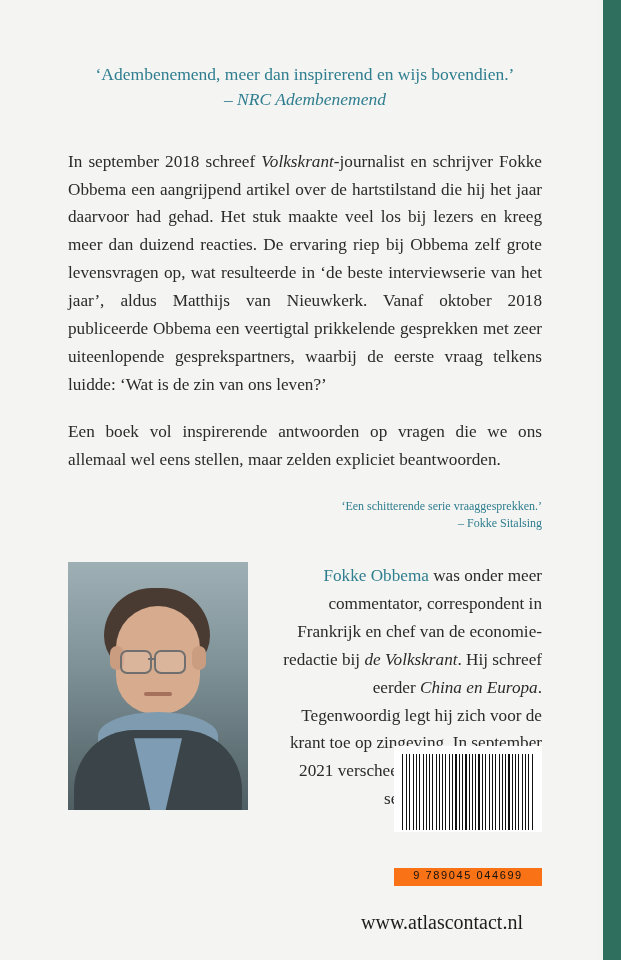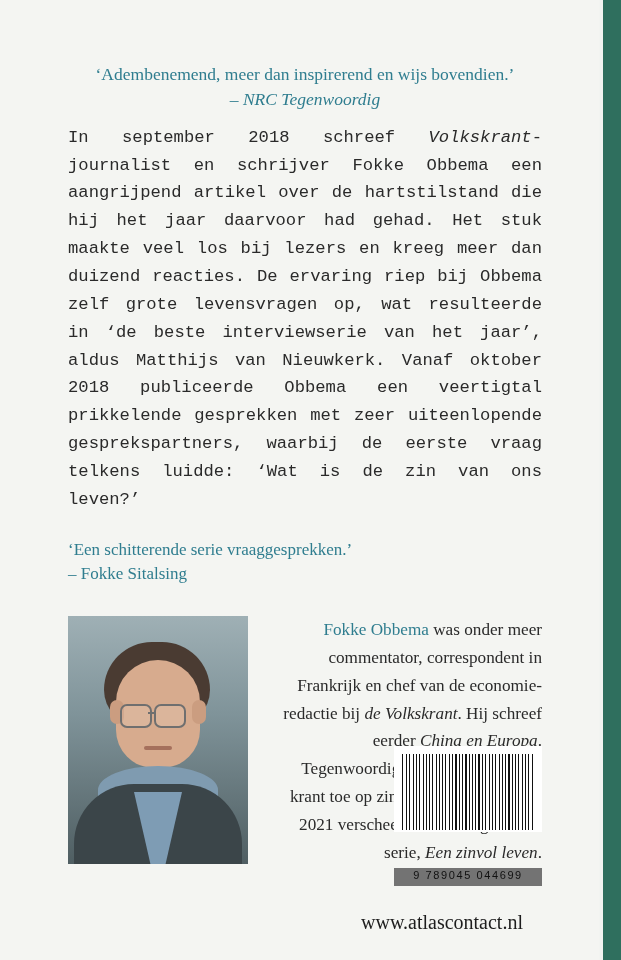--- a/index.html
+++ b/index.html
@@ -58,41 +58,41 @@
     color: #2f7d8f;
     font-family: "Liberation Serif", serif;
     font-size: 17.5px;
     line-height: 1.42;
     text-align: center;
   }
   .quote-top .src {
     font-style: italic;
   }
   .body-text {
-    margin-top: 12px;
+    margin-top: 36px;
     color: #2a2a2a;
-    font-family: Liberation Mono, monospace;
+    font-family: Liberation Serif, serif;
     font-size: 17.2px;
     line-height: 1.62;
     text-align: justify;
     text-justify: inter-word;
   }
   .body-text p {
     margin: 0 0 20px 0;
   }
   .body-text p:last-child { margin-bottom: 0; }
   .body-text i { font-style: italic; }
 
   .quote-bottom {
     margin-top: 24px;
     color: #2f7d8f;
     font-family: "Liberation Serif", serif;
-    font-size: 17px;
+    font-size: 12px;
     line-height: 1.42;
-    text-align: left;
+    text-align: right;
   }
   .quote-bottom .src { font-style: normal; }
 
   .bio-block {
     margin-top: 30px;
     display: flex;
     align-items: flex-start;
   }
   .portrait {
     width: 180px;
@@ -198,21 +198,21 @@
   .barcode span {
     display: block;
     background: #111;
     height: 100%;
   }
   .barcode-num {
     font-family: "Liberation Sans", sans-serif;
     font-size: 11px;
     letter-spacing: 1.6px;
     color: #111;
-    background: #737373;
+    background: #f97316;
     padding: 1px 0 5px 0;
     margin-top: 36px;
   }
   .publisher {
     position: absolute;
     right: 57px;
     bottom: 26px;
     width: 200px;
     text-align: center;
     font-family: "Liberation Serif", serif;
@@ -224,25 +224,26 @@
 <body>
 
 <div class="page">
 
   <div class="cover">
 
     <div class="content">
 
       <div class="quote-top">
         <div>‘Adembenemend, meer dan inspirerend en wijs bovendien.’</div>
-        <div class="src">– NRC Tegenwoordig</div>
+        <div class="src">– NRC Adembenemend</div>
       </div>
 
       <div class="body-text">
         <p><span>In september 2018 schreef </span><i>Volkskrant</i><span>-journalist en schrijver Fokke Obbema een aangrijpend artikel over de hartstilstand die hij het jaar daarvoor had gehad. Het stuk maakte veel los bij lezers en kreeg meer dan duizend reacties. De ervaring riep bij Obbema zelf grote levensvragen op, wat resulteerde in ‘de beste interviewserie van het jaar’, aldus Matthijs van Nieuwkerk. Vanaf oktober 2018 publiceerde Obbema een veertigtal prikkelende gesprekken met zeer uiteenlopende gesprekspartners, waarbij de eerste vraag telkens luidde: ‘Wat is de zin van ons leven?’</span></p>
+        <p>Een boek vol inspirerende antwoorden op vragen die we ons allemaal wel eens stellen, maar zelden expliciet beantwoorden.</p>
       </div>
 
       <div class="quote-bottom">
         <div>‘Een schitterende serie vraaggesprekken.’</div>
         <div class="src">– Fokke Sitalsing</div>
       </div>
 
       <div class="bio-block">
         <div class="portrait">
           <div class="p-bg"></div>

